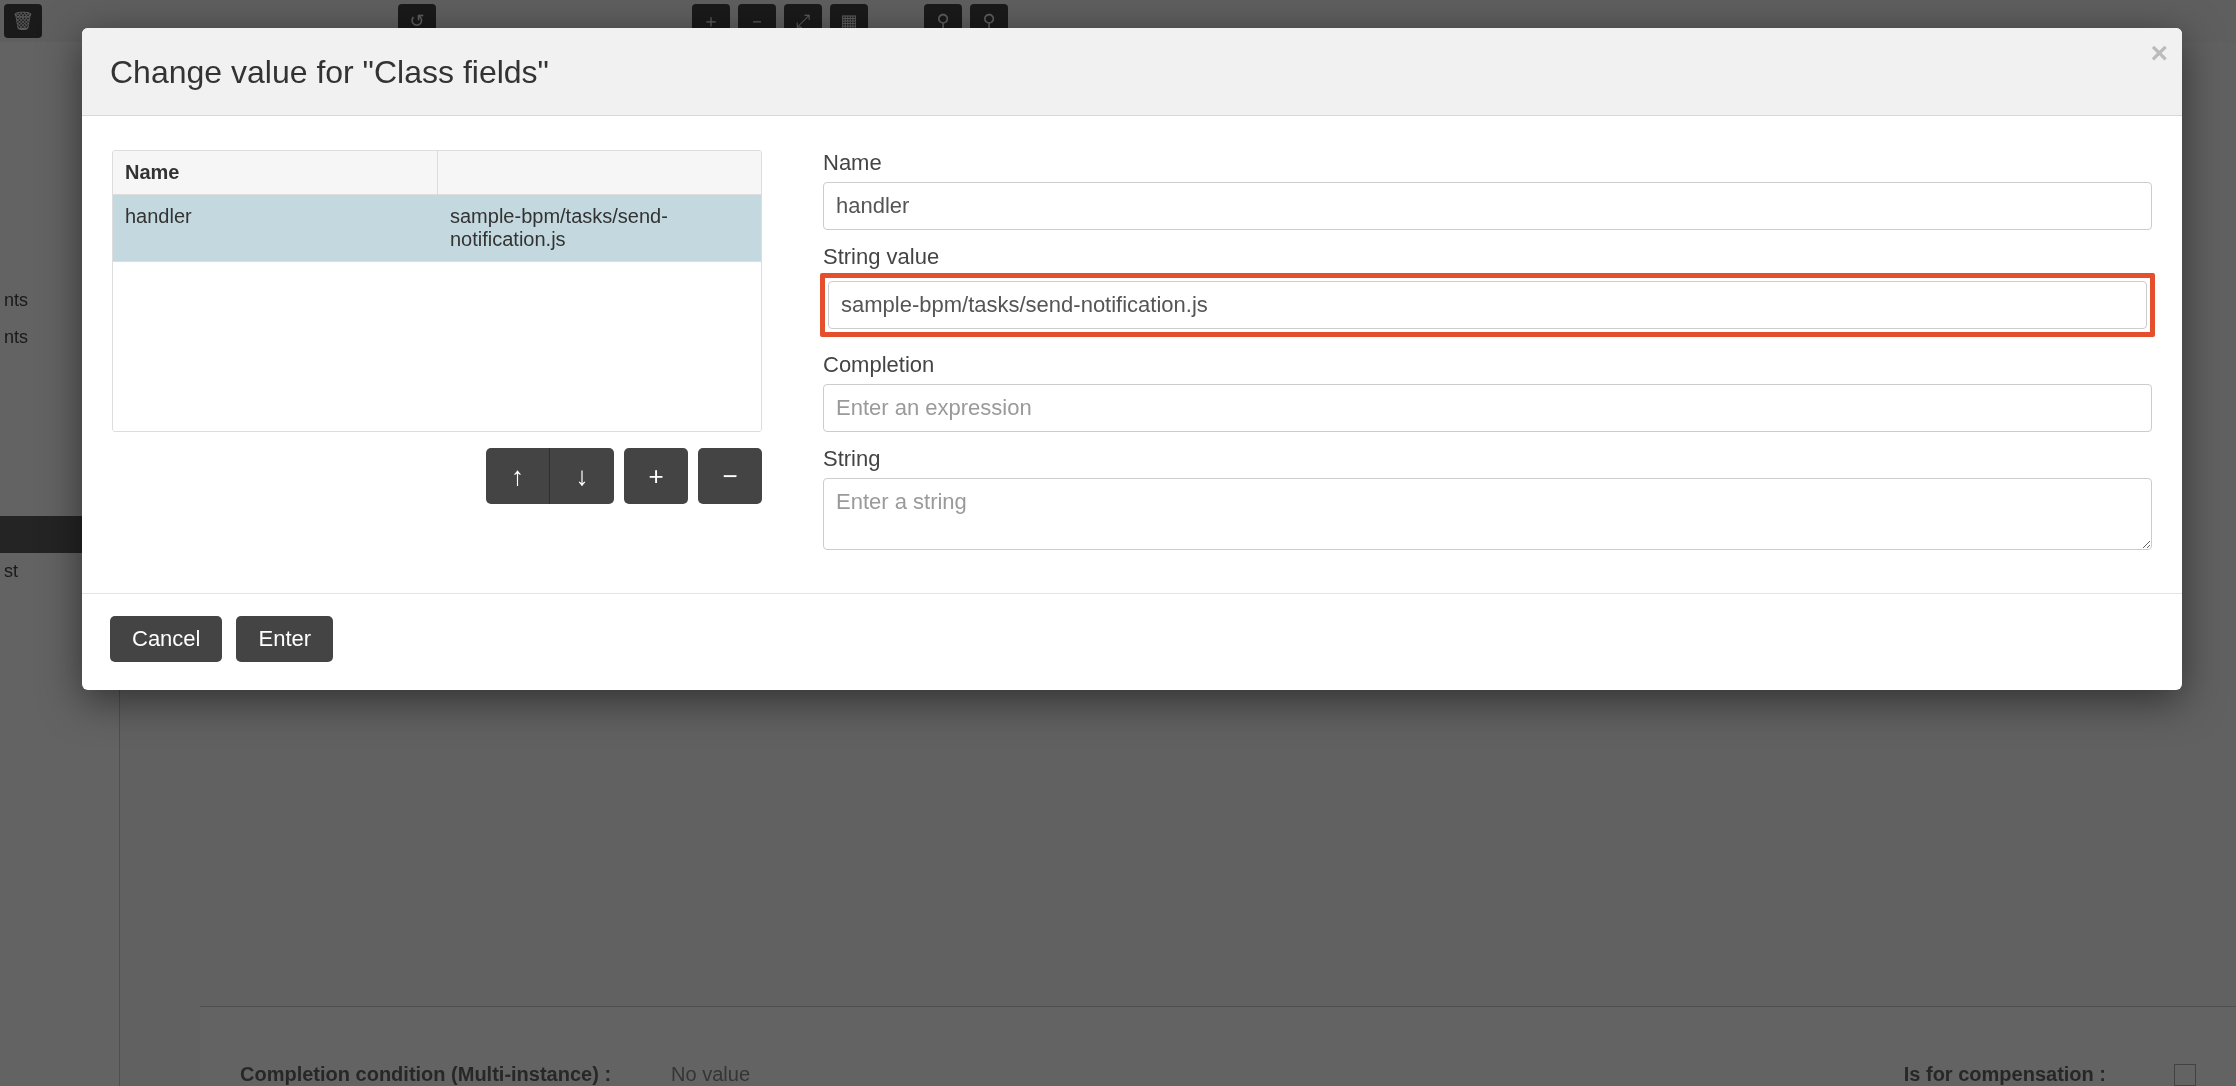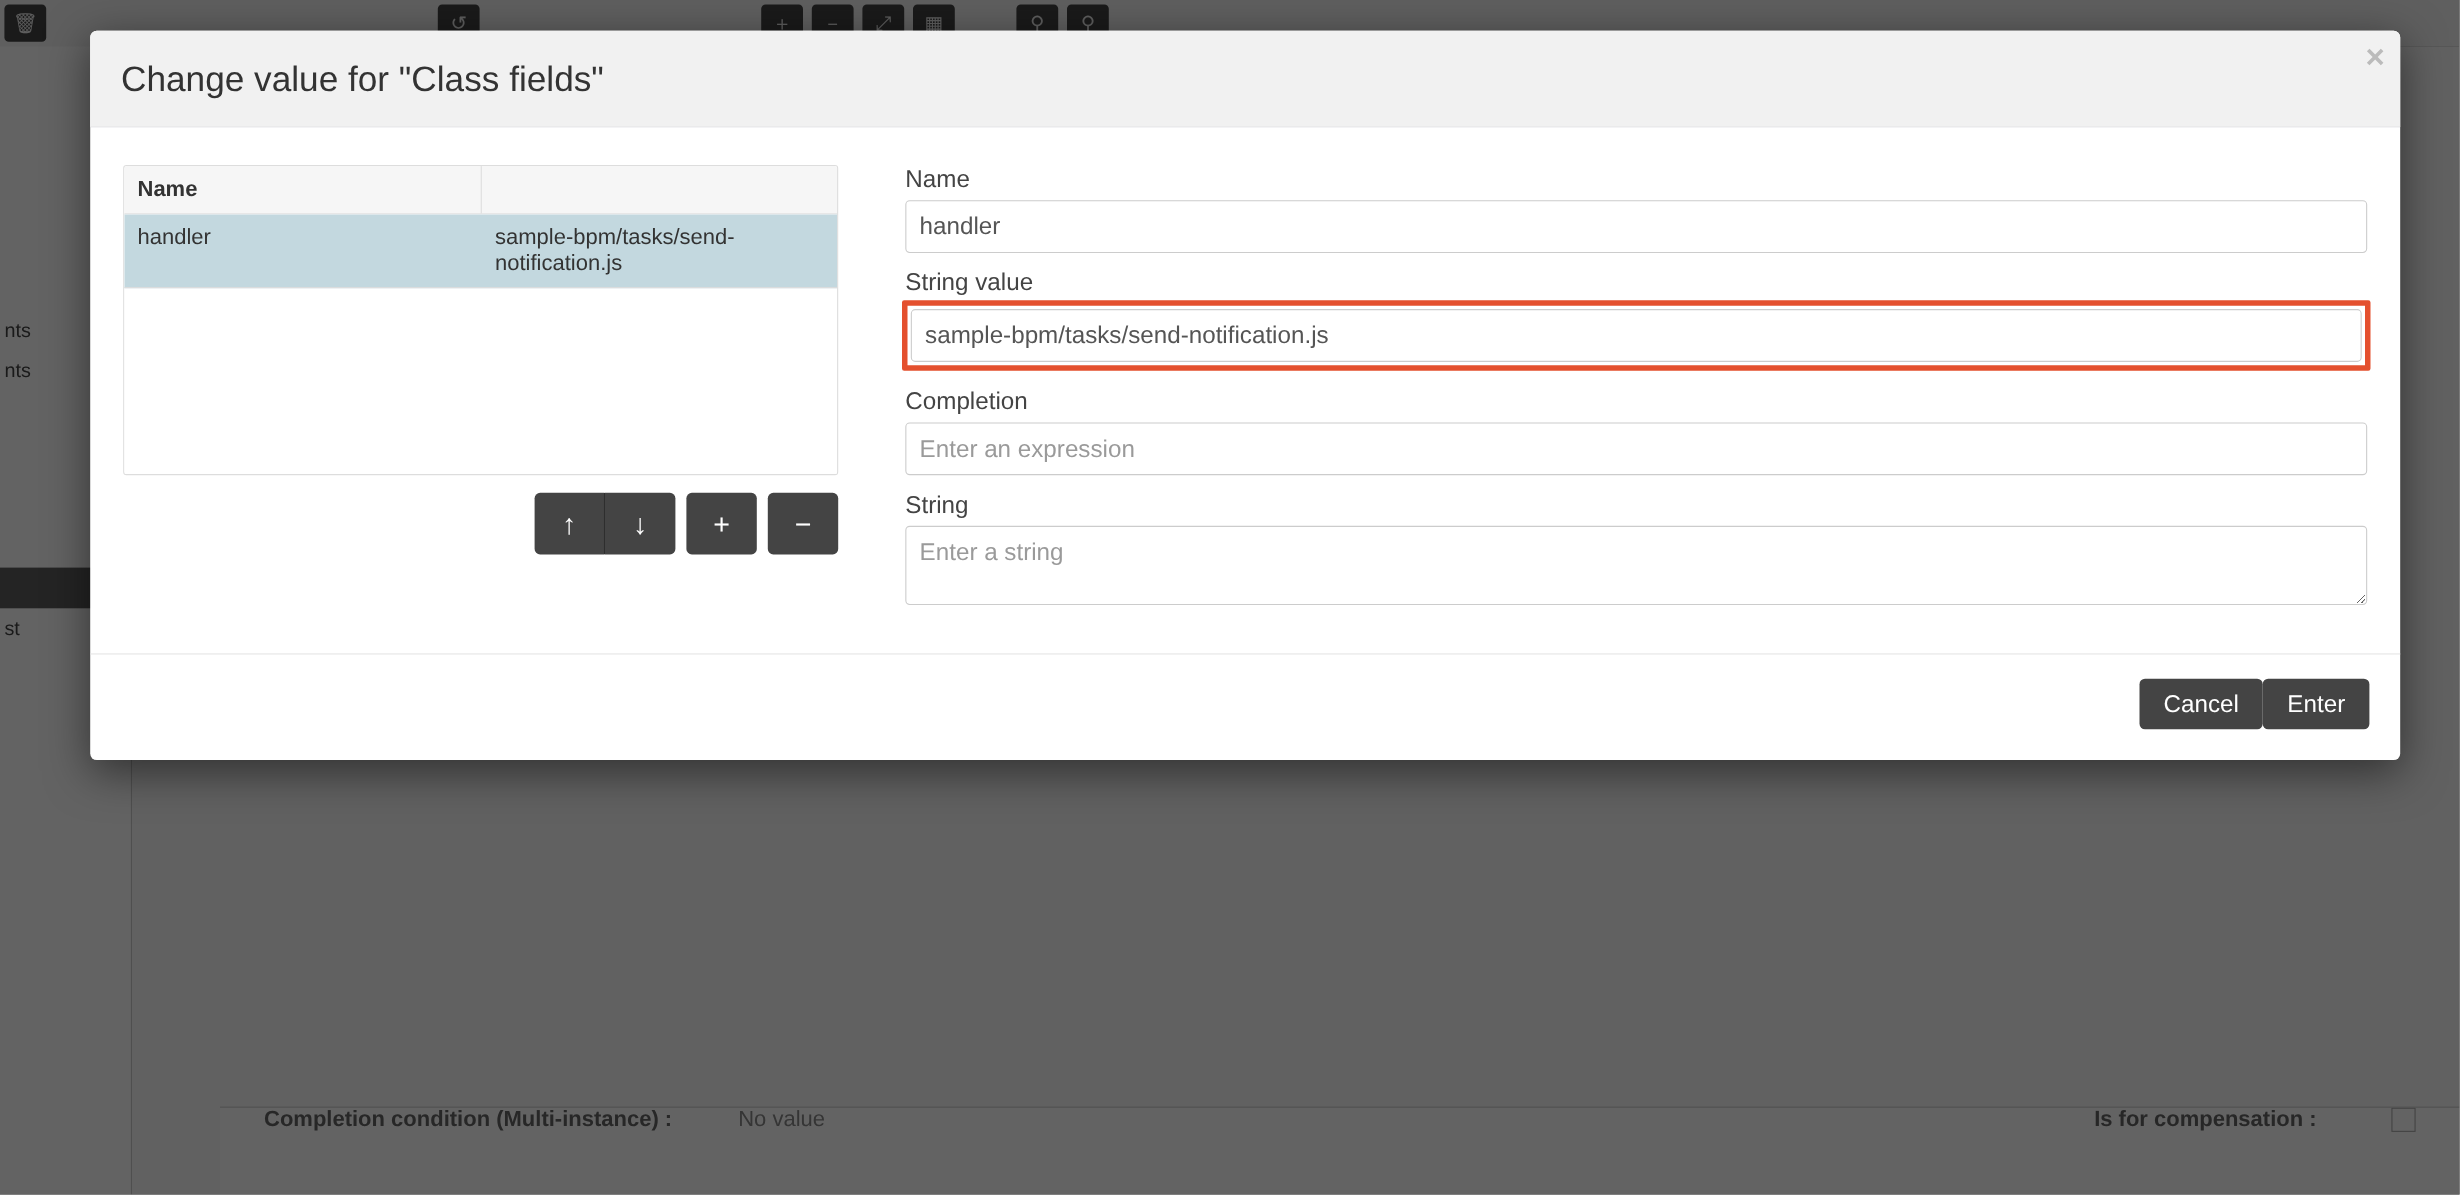--- a/index.html
+++ b/index.html
@@ -33,21 +33,21 @@
   .bg-sidebar {
     position:absolute; top:42px; left:0; width:120px; bottom:0;
     background:#fff; border-right:1px solid #ccc;
     padding-top: 240px; font-size:18px; color:#444;
   }
   .bg-sidebar div { padding:8px 4px; }
   .bg-sidebar .sel { background:#5e5e5e; color:#fff; }
   .bg-bottom {
     position:absolute; left:200px; right:0; bottom:0; height:80px;
     background:#fff; border-top:1px solid #ccc; color:#555;
-    display:flex; align-items:flex-start; gap:60px; padding:0 40px;
+    display:flex; align-items:flex-end; gap:60px; padding:0 40px;
     font-size:20px;
   }
   .bg-bottom .lbl { font-weight:600; color:#666; }
   .bg-bottom .val { color:#888; }
   .bg-bottom .cb {
     width:22px; height:22px; border:1px solid #aaa; background:#fff; margin-left:8px;
   }
 
   
   .modal-backdrop {
@@ -144,21 +144,21 @@
     border: 5px solid #e4502e;
     border-radius: 2px;
     padding: 3px;
     margin: -3px;
   }
   .highlight-box input { border:1px solid #ccc; }
 
   .modal-footer {
     border-top:1px solid #e5e5e5;
     padding: 22px 28px 28px 28px;
-    display:flex; justify-content:flex-end; 
+    display:flex; gap:14px;
   }
   .btn {
     background:#444; color:#fff; border:none;
     font-size:22px; padding:10px 22px; border-radius:5px;
     cursor:pointer;
   }
 </style>
 </head>
 <body>
 

